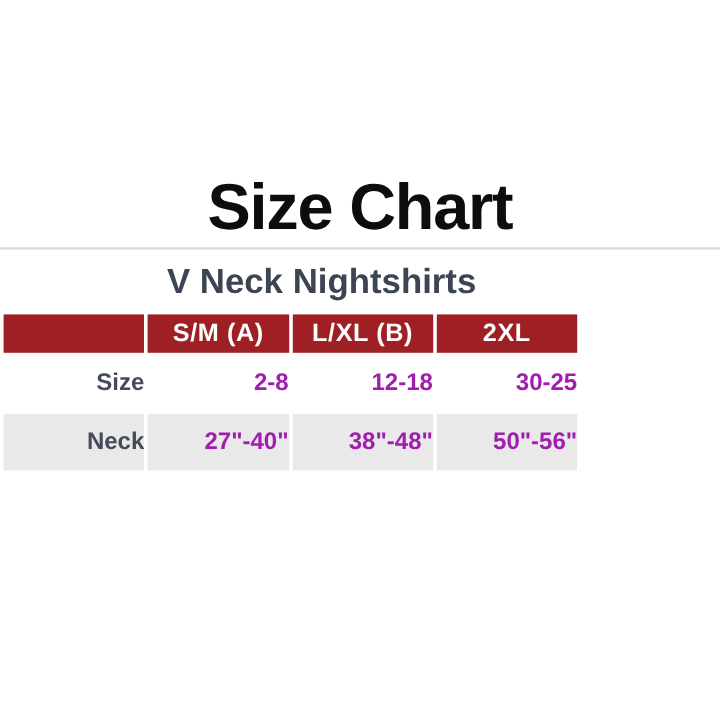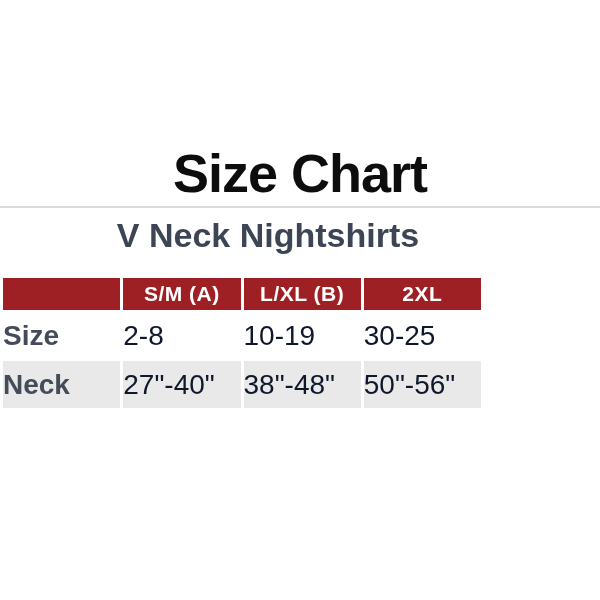--- a/index.html
+++ b/index.html
@@ -37,60 +37,60 @@
     height: 2px;
     background: #dcdcdc;
   }
   .subtitle {
     position: absolute;
     top: 218px;
     left: 0;
     width: 536px;
     margin: 0;
     text-align: center;
-    font-size: 34px;
+    font-size: 29px;
     line-height: 34px;
     font-weight: 700;
     color: #3d4454;
   }
   .size-table {
     position: absolute;
-    top: 276px;
+    top: 260px;
     left: 0;
     width: 484px;
     border-collapse: separate;
     border-spacing: 3px 2px;
     table-layout: fixed;
   }
   .size-table th {
     background: #9e2025;
     color: #ffffff;
     font-size: 21px;
     font-weight: 700;
     letter-spacing: 0.5px;
     height: 32px;
     padding: 0;
     text-align: center;
     vertical-align: middle;
   }
   .size-table td {
     height: 47px;
     padding: 0;
-    text-align: left;
+    text-align: right;
     vertical-align: middle;
-    font-size: 28px;
+    font-size: 20px;
     background: #ffffff;
   }
   .size-table td.row-label {
     font-weight: 700;
     color: #454b59;
   }
   .size-table td.cell-value {
-    font-weight: 400;
-    color: #0f172a;
+    font-weight: 700;
+    color: #a21caf;
   }
   .size-table tr.shaded td {
     background: #e9e9ea;
   }
 </style>
 </head>
 <body>
 
 <div class="canvas">
 
@@ -112,21 +112,21 @@
         <th></th>
         <th>S/M (A)</th>
         <th>L/XL (B)</th>
         <th>2XL</th>
       </tr>
     </thead>
     <tbody>
       <tr>
         <td class="row-label">Size</td>
         <td class="cell-value">2-8</td>
-        <td class="cell-value">10-19</td>
+        <td class="cell-value">12-18</td>
         <td class="cell-value">30-25</td>
       </tr>
       <tr class="shaded">
         <td class="row-label">Neck</td>
         <td class="cell-value">27"-40"</td>
         <td class="cell-value">38"-48"</td>
         <td class="cell-value">50"-56"</td>
       </tr>
     </tbody>
   </table>

